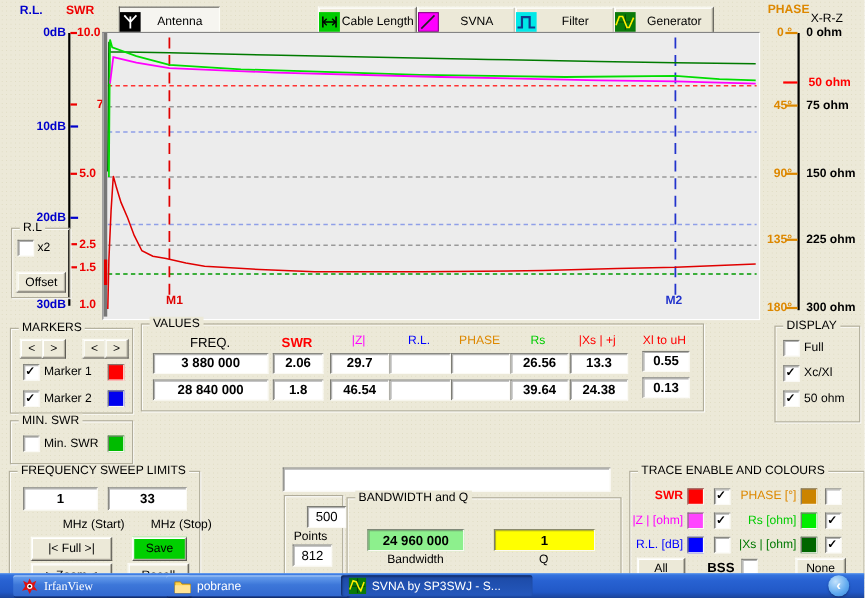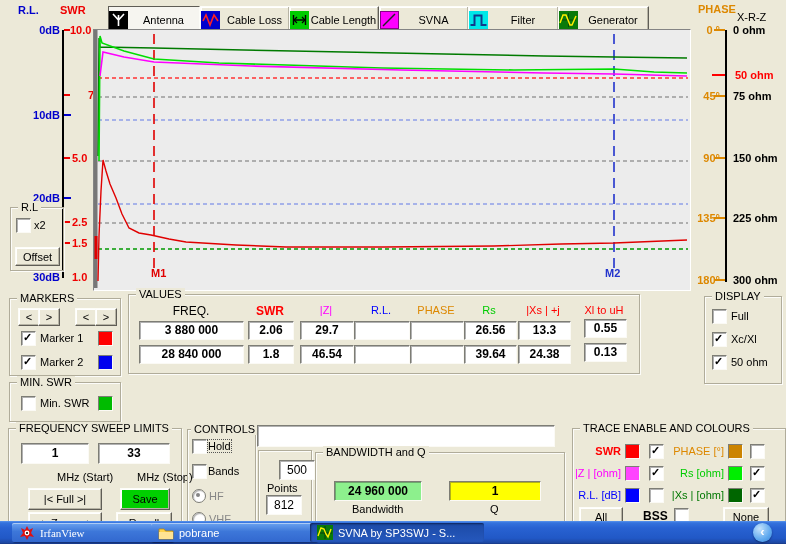--- a/index.html
+++ b/index.html
@@ -45,29 +45,20 @@
 
   <div class="btn pressed" style="left:108px;top:6px;width:90px;height:25px;">
     <span class="tlicon">
       <svg width="19" height="18">
           <rect x="0" y="0" width="19" height="18" fill="#000"></rect>
           <path d="M4 3 L9.5 9 L15 3 M9.5 4 L9.5 15" stroke="#fff" stroke-width="1.6" fill="none"></path>
         </svg>
     </span>
     <span class="tlab">Antenna</span>
   </div>
-  <div class="btn" style="left:200px;top:6px;width:88px;height:25px;">
-    <span class="tlicon">
-      <svg width="19" height="18">
-          <rect x="0" y="0" width="19" height="18" fill="#0000cc"></rect>
-          <polyline points="2,10 5,4 9,14 13,4 17,10" stroke="#ff2222" stroke-width="1.6" fill="none"></polyline>
-        </svg>
-    </span>
-    <span class="tlab">Cable Loss</span>
-  </div>
   <div class="btn" style="left:379px;top:6px;width:88px;height:25px;">
     <span class="tlicon">
       <svg width="19" height="18">
           <rect x="0.5" y="0.5" width="18" height="17" fill="#ff00ff" stroke="#880088"></rect>
           <line x1="3" y1="15" x2="15" y2="3" stroke="#222" stroke-width="1.5"></line>
         </svg>
     </span>
     <span class="tlab">SVNA</span>
   </div>
   <div class="btn" style="left:289px;top:6px;width:88px;height:25px;">
@@ -253,31 +244,20 @@
         <span>Save</span>
       </div>
     <div class="btn" style="left:19px;top:83px;width:72px;height:20px;">
         <span>&gt; Zoom &lt;</span>
       </div>
     <div class="btn" style="left:107px;top:83px;width:54px;height:20px;">
         <span>Recall</span>
       </div>
   </div>
 
-  <div class="gbox" style="left:187px;top:429px;width:67px;height:95px;">
-    <span class="gcap" style="left:3px;">CONTROLS</span>
-    <span class="cb" style="left:4px;top:9px;"></span>
-    <span class="abs" style="left:20px;top:10px;outline:1px dotted #555;">Hold</span>
-    <span class="cb" style="left:4px;top:34px;"></span>
-    <span class="abs" style="left:20px;top:35px;">Bands</span>
-    <span class="radio sel" style="left:4px;top:59px;"></span>
-    <span class="abs graylab" style="left:21px;top:60px;">HF</span>
-    <span class="radio" style="left:4px;top:82px;"></span>
-    <span class="abs graylab" style="left:21px;top:83px;">VHF</span>
-  </div>
 
   <div class="sunken" style="left:257px;top:425px;width:296px;height:20px;"></div>
 
   <div class="gbox" style="left:258px;top:450px;width:52px;height:74px;">
     <div class="sunken vfield" style="left:20px;top:9px;width:34px;height:18px;line-height:18px;font-weight:normal;">500</div>
     <span class="abs" style="left:8px;top:31px;">Points</span>
     <div class="sunken vfield" style="left:7px;top:44px;width:34px;height:18px;line-height:18px;font-weight:normal;">812</div>
   </div>
 
   <div class="gbox" style="left:315px;top:452px;width:248px;height:72px;">

